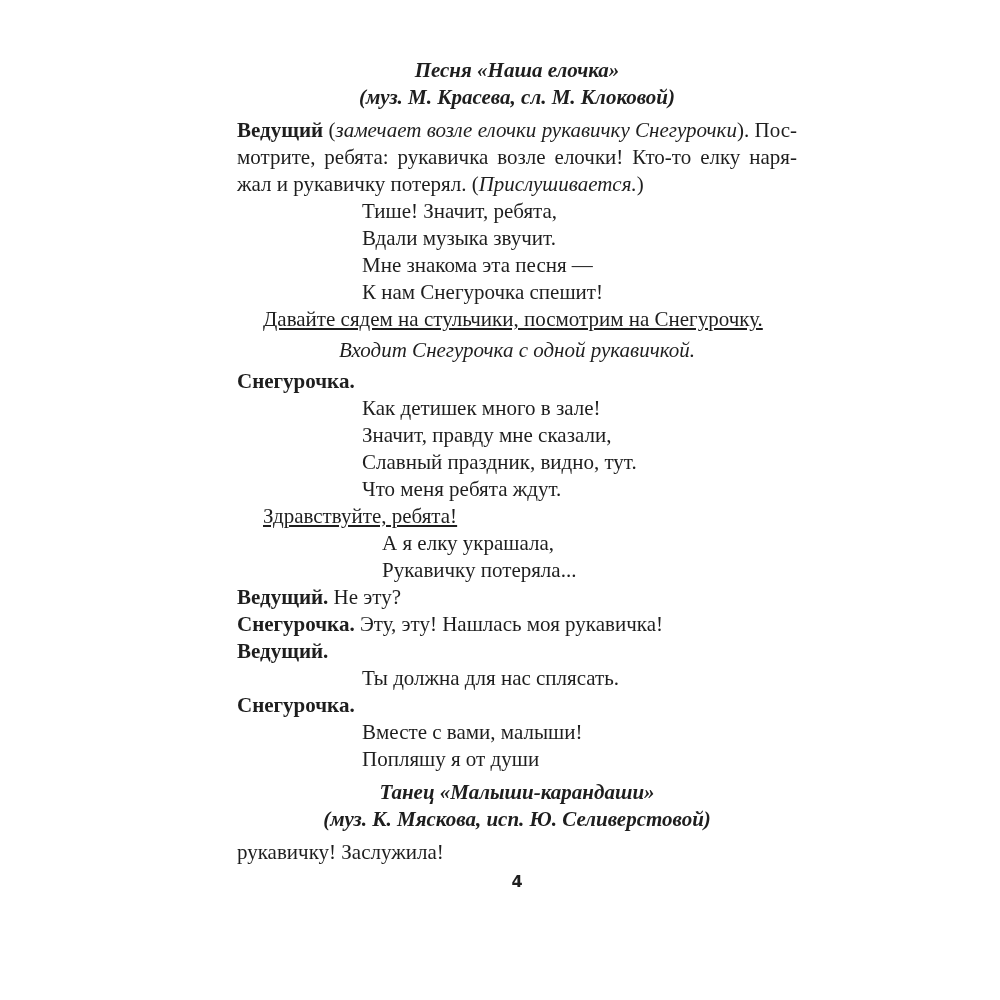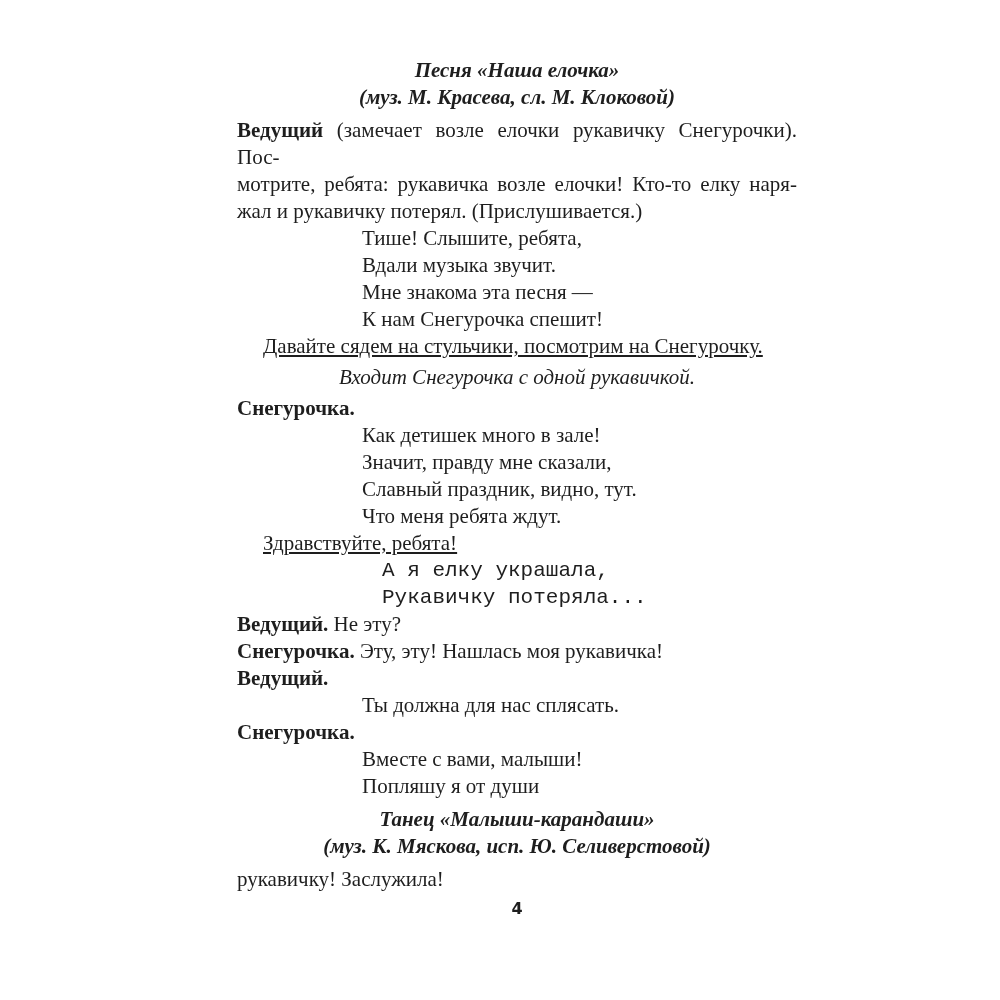--- a/index.html
+++ b/index.html
@@ -21,27 +21,27 @@
     line-height: 27px;
   }
   .heading {
     text-align: center;
     font-weight: 700;
     font-style: italic;
   }
   .mb6 { margin-bottom: 6px; }
   .mt6 { margin-top: 6px; }
   .b { font-weight: 700; }
-  .i { }
+  .i { font-style: italic; }
   .just {
     text-align: justify;
     text-align-last: justify;
   }
   .verse { margin-left: 125px; }
-  .verse-deep { margin-left: 145px; font-family: Liberation Mono, monospace; }
+  .verse-deep { margin-left: 145px; }
   .indent { text-indent: 26px; text-decoration: underline; }
   .stage-dir {
     text-align: center;
     font-style: italic;
     margin: 4px 0;
   }
   .pagenum {
     text-align: center;
     margin-top: 2px;
     font-family: "DejaVu Sans", "Liberation Sans", sans-serif;
@@ -57,21 +57,21 @@
   <div class="column">
 
     <div class="heading">Песня «Наша елочка»</div>
     <div class="heading mb6">(муз. М. Красева, сл. М. Клоковой)</div>
 
     <div class="just"><span class="b">Ведущий</span><span> (</span><span class="i">замечает возле елочки рукавичку Снегурочки</span><span>). Пос-</span></div>
     <div class="just">мотрите, ребята: рукавичка возле елочки! Кто-то елку наря-</div>
     <div><span>жал и рукавичку потерял. (</span><span class="i">Прислушивается.</span><span>)</span></div>
 
     <div class="verse">
-      <div>Тише! Слышите, ребята,</div>
+      <div>Тише! Значит, ребята,</div>
       <div>Вдали музыка звучит.</div>
       <div>Мне знакома эта песня —</div>
       <div>К нам Снегурочка спешит!</div>
     </div>
 
     <div class="indent">Давайте сядем на стульчики, посмотрим на Снегурочку.</div>
 
     <div class="stage-dir">Входит Снегурочка с одной рукавичкой.</div>
 
     <div class="b">Снегурочка.</div>

